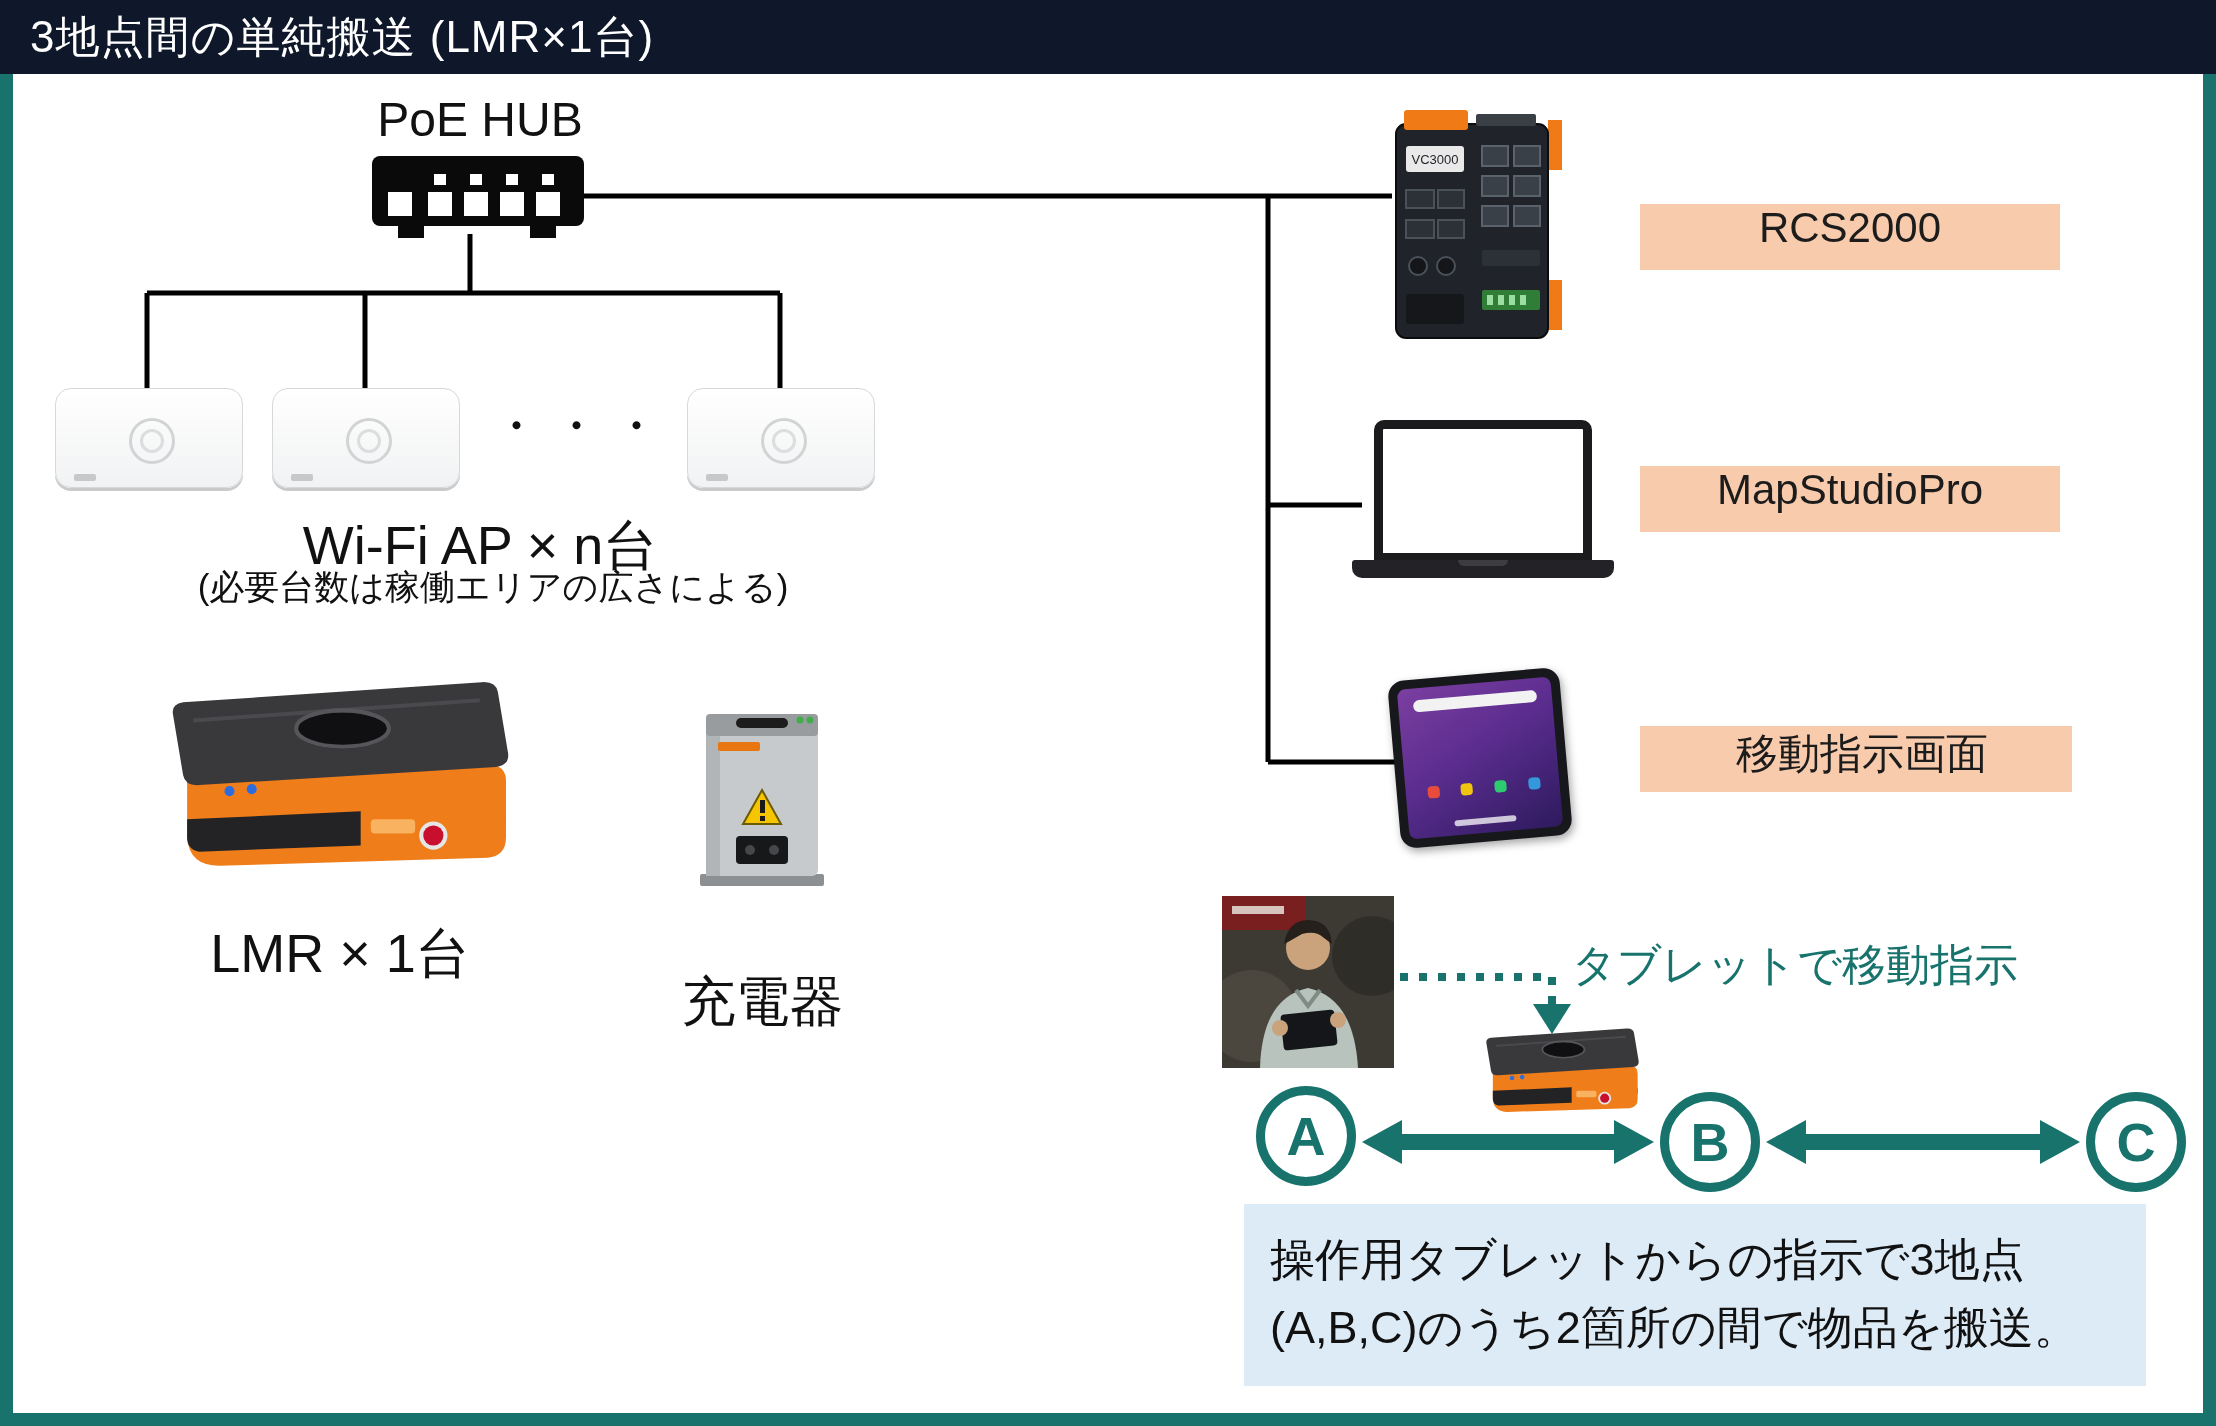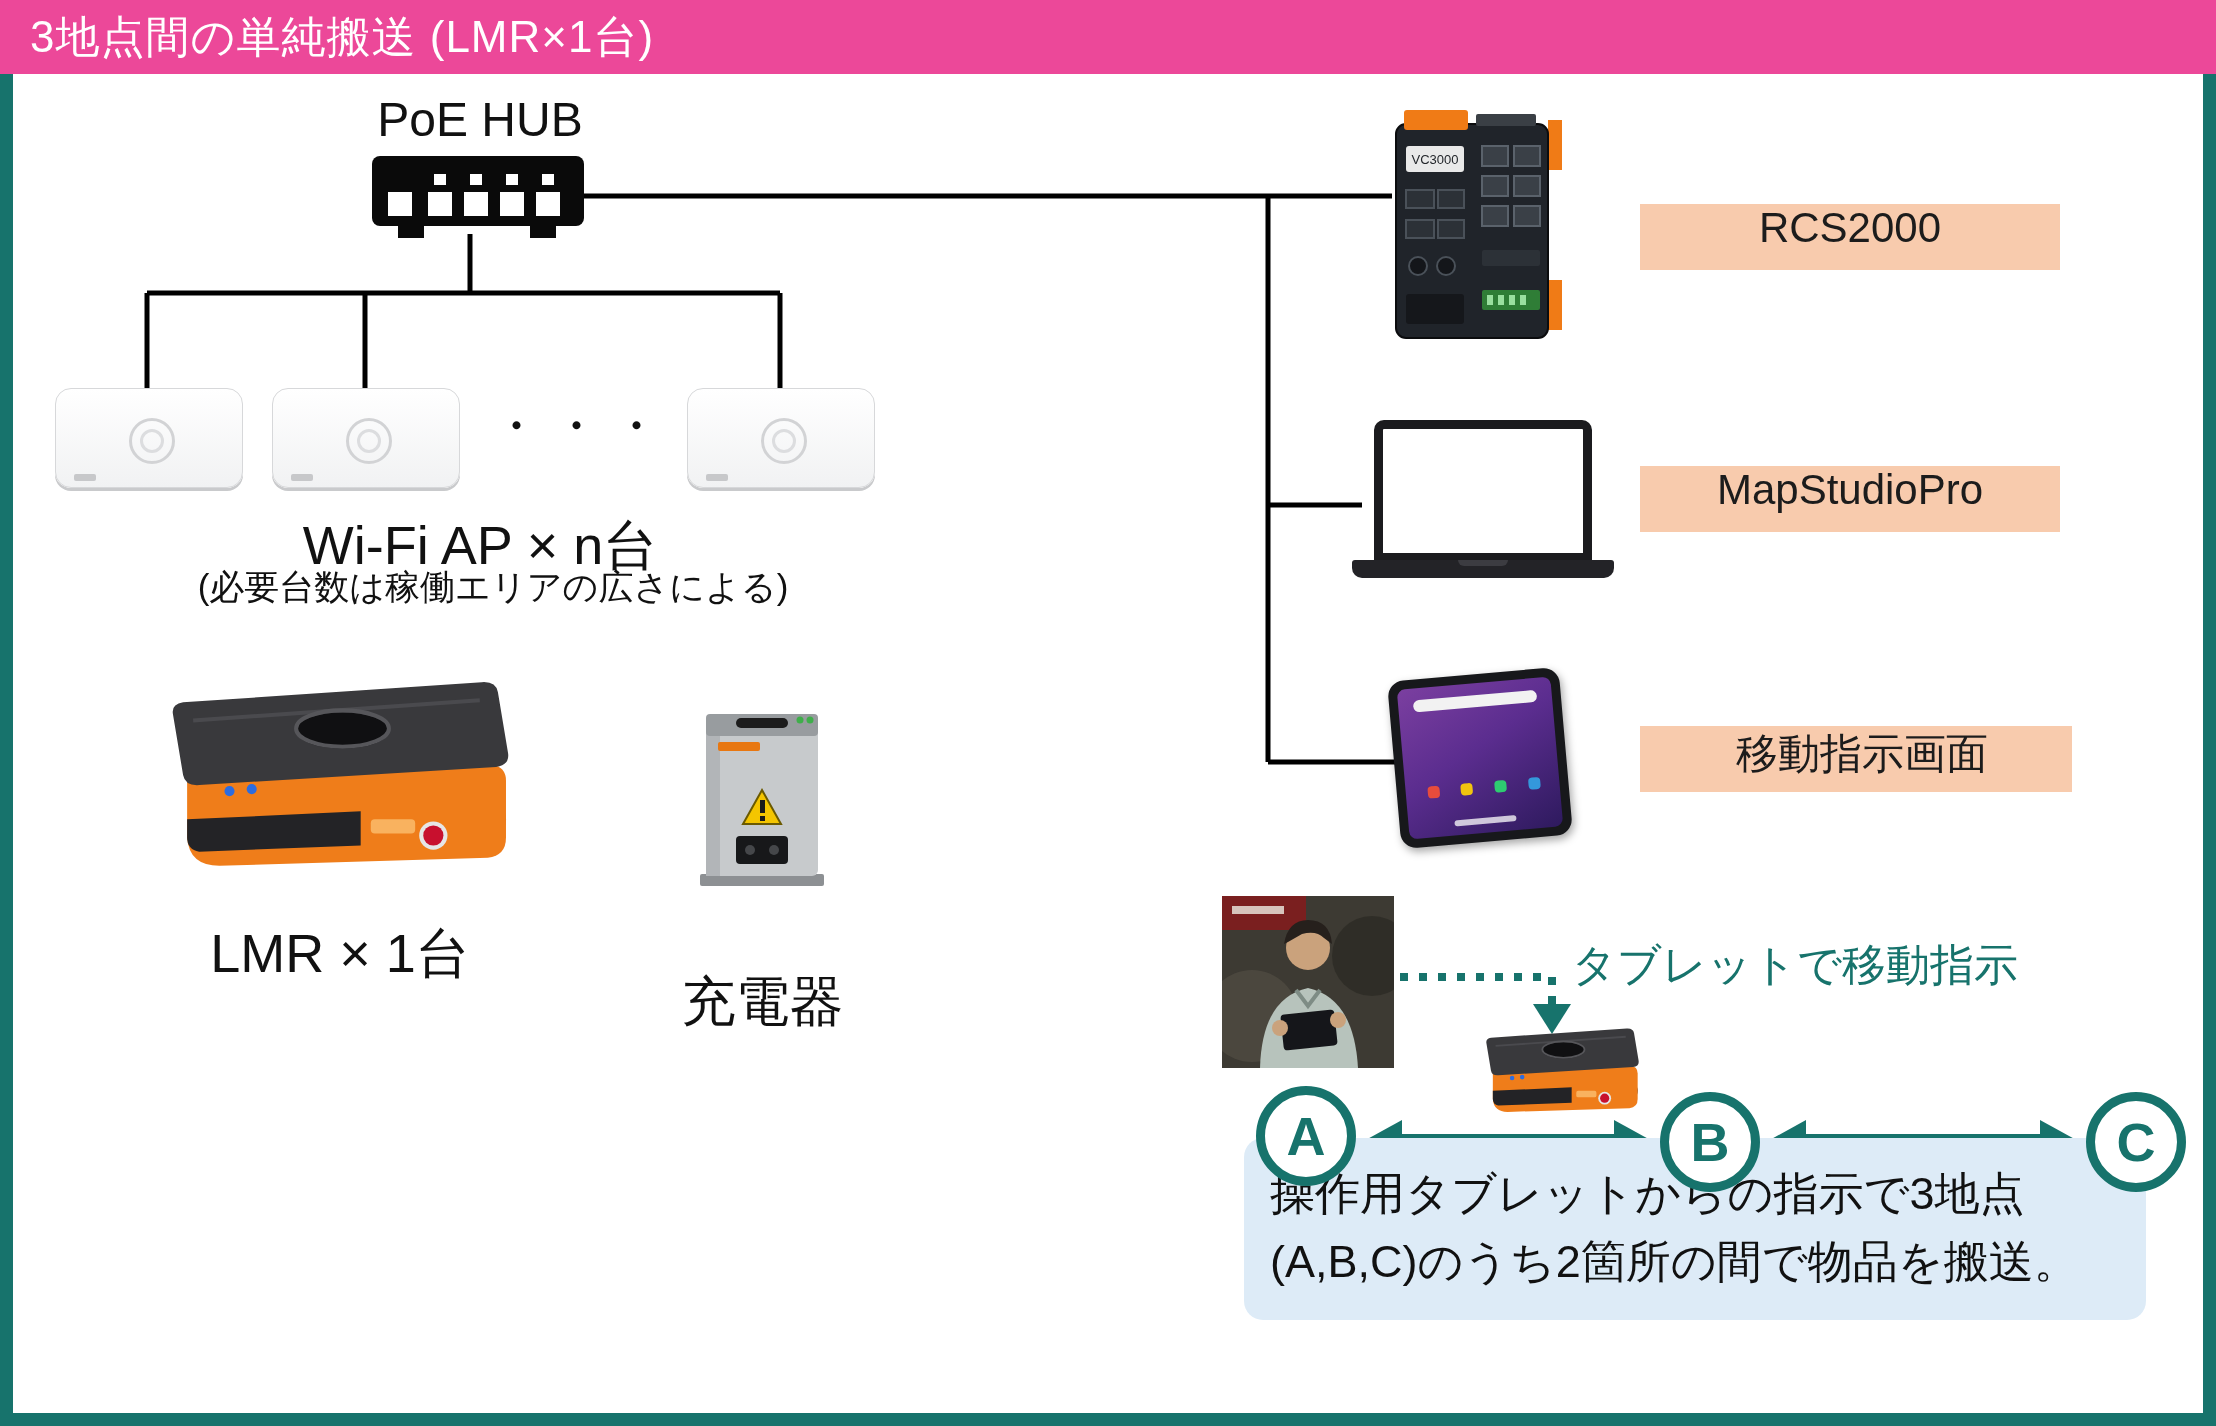--- a/index.html
+++ b/index.html
@@ -4,21 +4,21 @@
 <style>
   html,body{margin:0;padding:0;}
   body{
     width:2216px;height:1426px;position:relative;background:#ffffff;
     font-family:"Liberation Sans","DejaVu Sans",sans-serif;color:#1a1a1a;
     overflow:hidden;
   }
   .abs{position:absolute;}
   
   .frame{inset:0;border:13px solid #17736C;pointer-events:none;z-index:40;}
-  .title-bar{top:0;left:0;width:2216px;height:74px;background:#ec4899;z-index:45;
+  .title-bar{top:0;left:0;width:2216px;height:74px;background:#0f172a;z-index:45;
     display:flex;align-items:center;padding-left:30px;box-sizing:border-box;}
   .title-bar .t{color:#ffffff;font-size:44px;letter-spacing:1px;}
   
   .wires{inset:0;z-index:1;pointer-events:none;}
   
   .big-label{font-size:54px;text-align:center;color:#111;}
   .note-label{font-size:35px;text-align:center;color:#111;}
   .dots{font-size:42px;font-weight:bold;letter-spacing:18px;color:#111;}
   .label-box{background:#F8CBAD;display:flex;align-items:flex-start;justify-content:center;
     font-size:42px;color:#1c1c1c;z-index:3;}
@@ -257,16 +257,16 @@
 <div class="abs circle-node" style="left:1256px;top:1086px;">
   <span>A</span>
 </div>
 <div class="abs circle-node" style="left:1660px;top:1092px;">
   <span>B</span>
 </div>
 <div class="abs circle-node" style="left:2086px;top:1092px;">
   <span>C</span>
 </div>
 
-<div class="abs desc-box" style="left:1244px;top:1138px;border-radius:19px;">
+<div class="abs desc-box" style="left:1244px;top:1204px;">
   <div>操作用タブレットからの指示で3地点</div>
   <div>(A,B,C)のうち2箇所の間で物品を搬送。</div>
 </div>
 
 </body></html>

